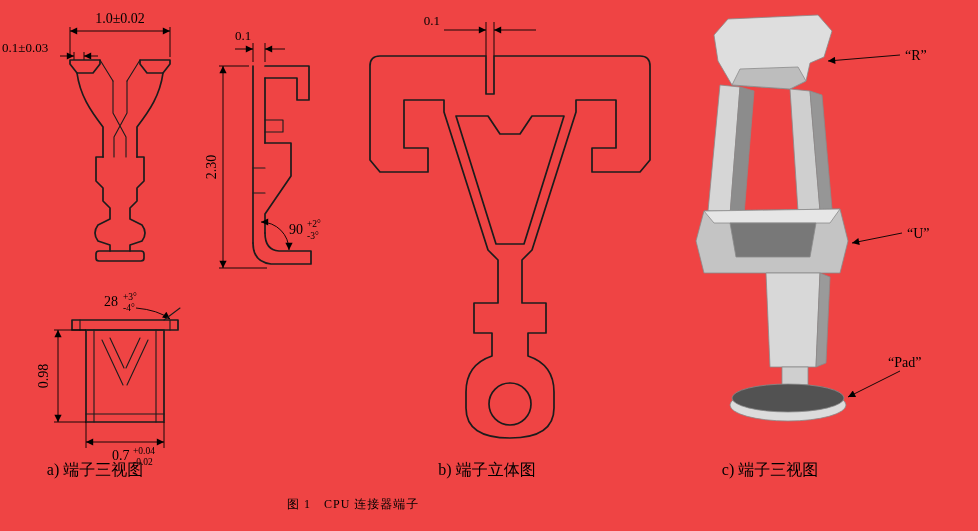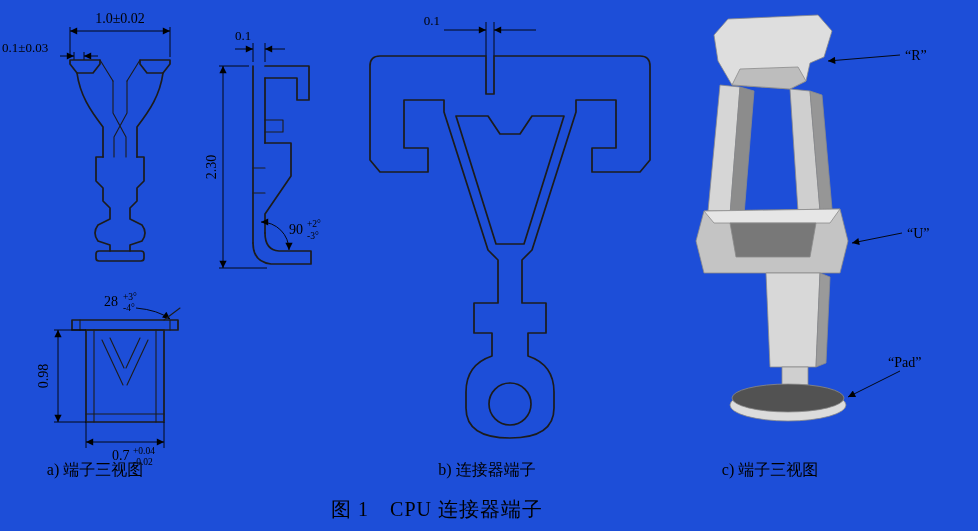--- a/index.html
+++ b/index.html
@@ -1,23 +1,23 @@
 <!DOCTYPE html>
 <html><head>
 <meta charset="utf-8">
 <style>
   * { margin:0; padding:0; box-sizing:border-box; }
   html,body { background:#ffffff; }
   .canvas {
-    position:relative; width:978px; height:531px; background:#1d4ed8;
+    position:relative; width:978px; height:531px; background:#ef4444;
     font-family:"Liberation Serif","DejaVu Serif",serif; overflow:hidden; color:#000;
   }
   .abs { position:absolute; }
   .view-label { font-size:16px; text-align:center; white-space:nowrap; }
-  .caption { font-size:20px; text-align:center; white-space:nowrap; letter-spacing:1px; }
+  .caption { font-size:12px; white-space:nowrap; letter-spacing:1px; }
   svg { overflow:visible; }
   svg text { fill:#000; font-family:"Liberation Serif","DejaVu Serif",serif; }
   .part { fill:none; stroke:#1c1c1c; stroke-width:1.7; stroke-linejoin:round; stroke-linecap:round; }
   .thin { fill:none; stroke:#1c1c1c; stroke-width:1.1; stroke-linejoin:round; stroke-linecap:round; }
   .dim  { fill:none; stroke:#000; stroke-width:0.9; }
   .dtext { font-size:14px; }
   .stext { font-size:13px; }
   .small { font-size:9.5px; }
   .iso-stroke { stroke:#8a8a8a; stroke-width:0.8; }
 </style>
@@ -174,17 +174,17 @@
       <path class="dim" d="M230,50 L158,56" marker-end="url(#arr)"></path>
       <text class="dtext" x="235" y="55">“R”</text>
       <path class="dim" d="M232,228 L182,238" marker-end="url(#arr)"></path>
       <text class="dtext" x="237" y="233">“U”</text>
       <path class="dim" d="M230,366 L178,392" marker-end="url(#arr)"></path>
       <text class="dtext" x="218" y="362">“Pad”</text>
     </g>
   </svg>
 
   <div class="abs view-label" style="left:15px;top:460px;width:160px">a) 端子三视图</div>
-  <div class="abs view-label" style="left:407px;top:460px;width:160px">b) 连接器端子</div>
+  <div class="abs view-label" style="left:407px;top:460px;width:160px">b) 端子立体图</div>
   <div class="abs view-label" style="left:690px;top:460px;width:160px">c) 端子三视图</div>
   <div class="abs caption" style="left:287px;top:496px;width:300px">图 1　CPU 连接器端子</div>
 
 </div>
 
 </body></html>

